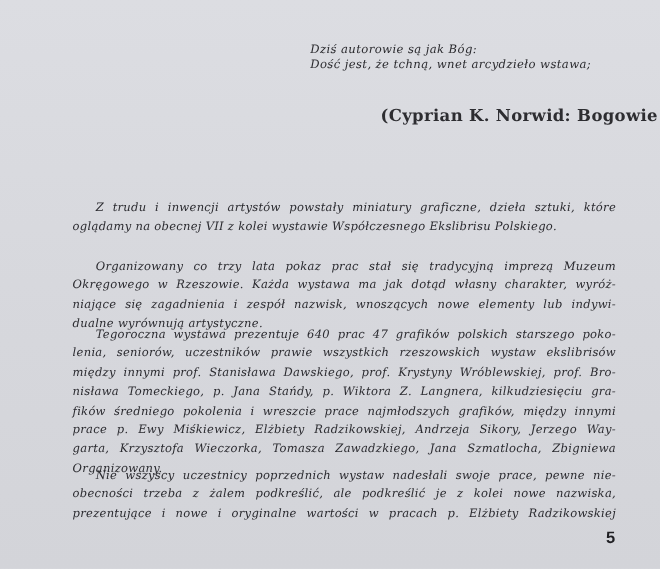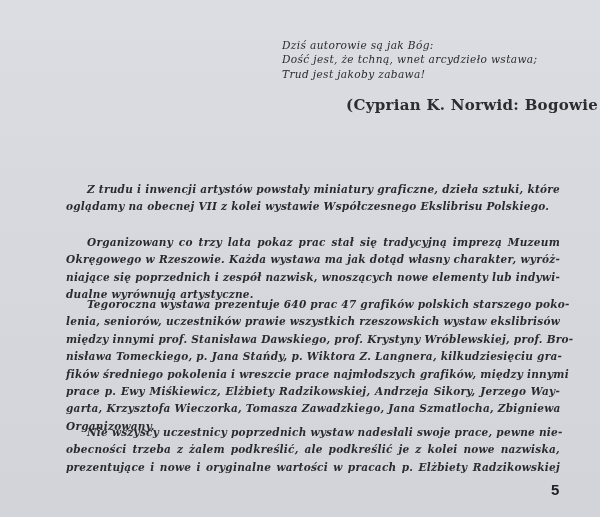--- a/index.html
+++ b/index.html
@@ -22,54 +22,53 @@
     position: absolute; left: 346px; top: 92px;
     font-size: 15px; font-weight: bold; letter-spacing: 0.3px;
     white-space: nowrap; color: #2d2d31;
     font-family: "DejaVu Serif", serif;
   }
   .body-text {
     position: absolute; left: 66px; width: 494px;
     font-style: italic; font-size: 10.5px; line-height: 17.4px;
     letter-spacing: 0.25px; color: #2a2a2f;
   }
-  .body-text .ln { display: block; white-space: nowrap; text-align: justify; text-align-last: justify; font-weight: bold; }
+  .body-text .ln { display: block; white-space: nowrap; text-align: justify; text-align-last: justify; }
   .body-text .ln.last { text-align-last: left; }
   .body-text .ln.first { padding-left: 21px; }
   .p1 { top: 177px; }
   .p2 { top: 230px; }
   .p3 { top: 292px; }
   .p4 { top: 420px; }
   .page-number {
     position: absolute; left: 551px; top: 477px;
     font-family: "Liberation Sans", sans-serif; font-weight: bold;
     font-size: 15px; color: #1f1f23;
   }
 </style>
 </head>
 <body>
 
 <div class="page">
 
   <div class="motto">
     <span class="line">Dziś autorowie są jak Bóg:</span>
     <span class="line">Dość jest, że tchną, wnet arcydzieło wstawa;</span>
-    <span class="line">Trud jest jakoby zabawa!</span>
   </div>
   <div class="attribution">(Cyprian K. Norwid: Bogowie i człowiek)</div>
 
   <div class="body-text p1">
     <span class="ln first">Z trudu i inwencji artystów powstały miniatury graficzne, dzieła sztuki, które</span>
     <span class="ln last">oglądamy na obecnej VII z kolei wystawie Współczesnego Ekslibrisu Polskiego.</span>
   </div>
 
   <div class="body-text p2">
     <span class="ln first">Organizowany co trzy lata pokaz prac stał się tradycyjną imprezą Muzeum</span>
     <span class="ln">Okręgowego w Rzeszowie. Każda wystawa ma jak dotąd własny charakter, wyróż-</span>
-    <span class="ln">niające się poprzednich i zespół nazwisk, wnoszących nowe elementy lub indywi-</span>
+    <span class="ln">niające się zagadnienia i zespół nazwisk, wnoszących nowe elementy lub indywi-</span>
     <span class="ln last">dualne wyrównują artystyczne.</span>
   </div>
 
   <div class="body-text p3">
     <span class="ln first">Tegoroczna wystawa prezentuje 640 prac 47 grafików polskich starszego poko-</span>
     <span class="ln">lenia, seniorów, uczestników prawie wszystkich rzeszowskich wystaw ekslibrisów</span>
     <span class="ln">między innymi prof. Stanisława Dawskiego, prof. Krystyny Wróblewskiej, prof. Bro-</span>
     <span class="ln">nisława Tomeckiego, p. Jana Stańdy, p. Wiktora Z. Langnera, kilkudziesięciu gra-</span>
     <span class="ln">fików średniego pokolenia i wreszcie prace najmłodszych grafików, między innymi</span>
     <span class="ln">prace p. Ewy Miśkiewicz, Elżbiety Radzikowskiej, Andrzeja Sikory, Jerzego Way-</span>

